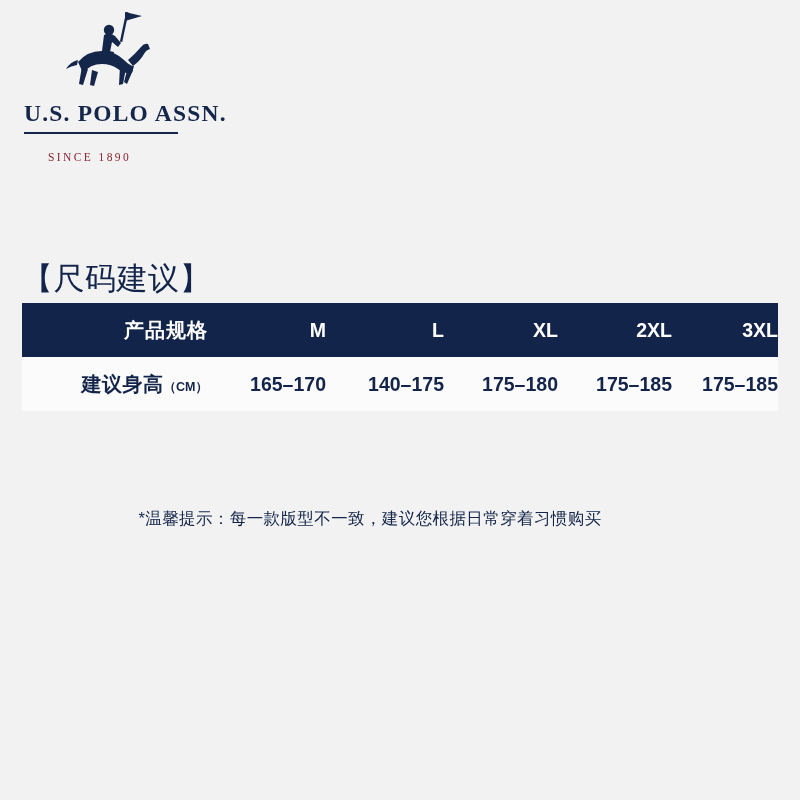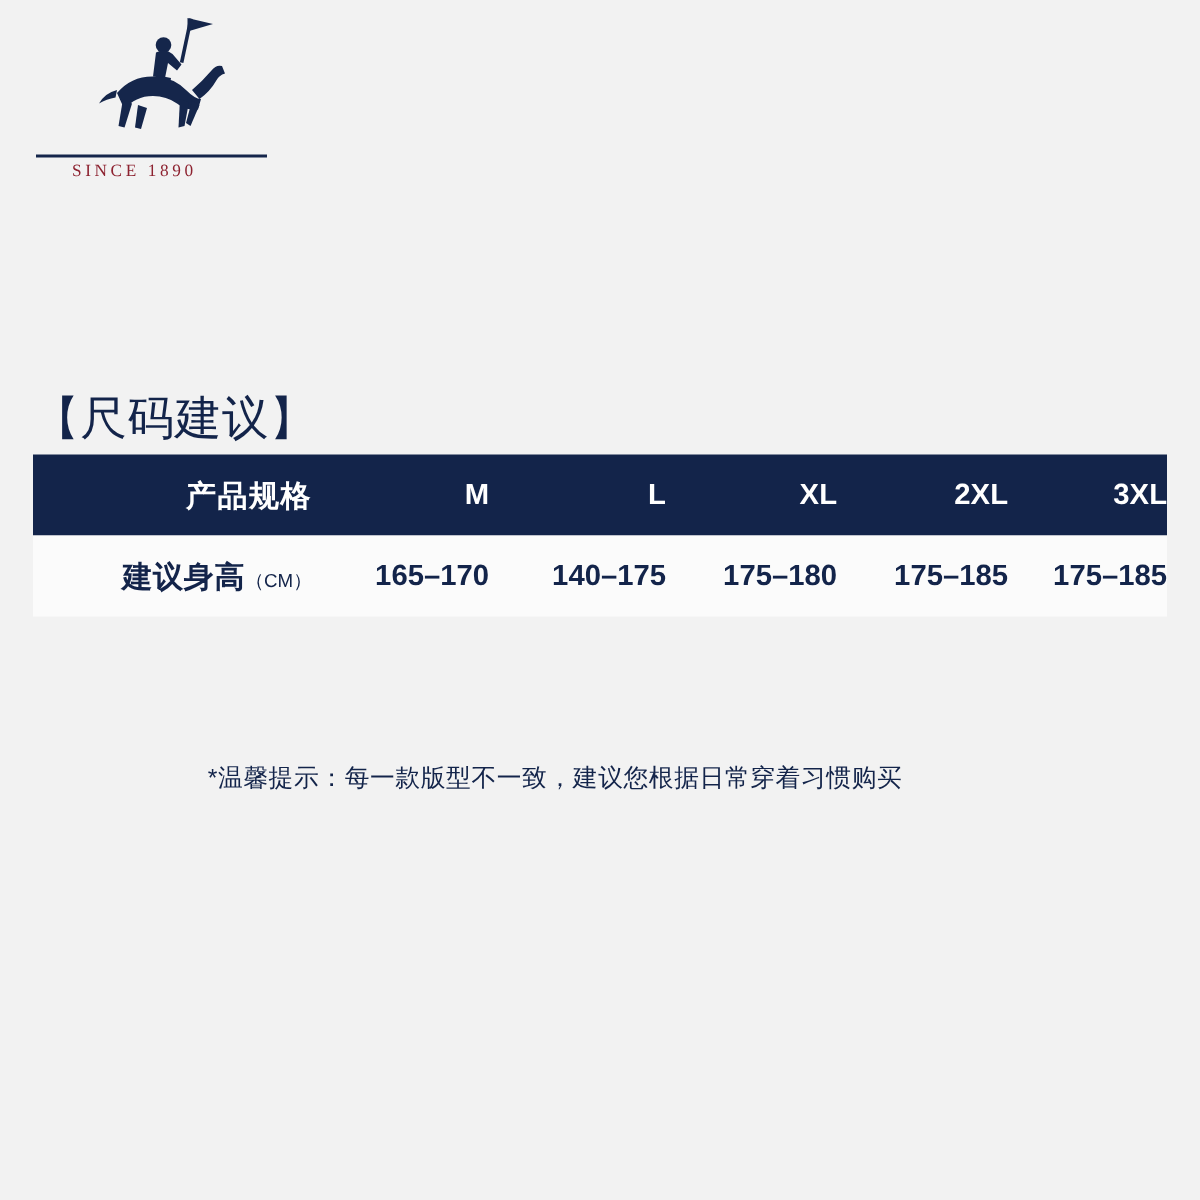--- a/index.html
+++ b/index.html
@@ -44,21 +44,21 @@
     width: 154px;
     height: 2px;
     background: #15264b;
     margin: 5px 0 0 2px;
   }
   .brand-since {
     font-family: "Liberation Serif", "DejaVu Serif", serif;
     font-size: 11.5px;
     letter-spacing: 2.4px;
     color: #8d2230;
-    margin-top: 3px;
+    margin-top: 17px;
     margin-left: 26px;
   }
 
   
   .section-title {
     position: absolute;
     left: 22px;
     top: 258px;
     font-size: 31px;
     font-weight: normal;
@@ -102,21 +102,21 @@
     height: 54px;
     color: #13244a;
     font-size: 19.5px;
   }
   .size-table tbody td.first-col {
     font-size: 20px;
     letter-spacing: 0.5px;
   }
   .unit {
     font-size: 12.5px;
-    font-weight: normal;
+    font-weight: bold;
     letter-spacing: 0;
   }
   col.c0 { width: 186px; }
   col.c1 { width: 118px; }
   col.c2 { width: 118px; }
   col.c3 { width: 114px; }
   col.c4 { width: 114px; }
   col.c5 { width: 106px; }
 
   
@@ -156,20 +156,21 @@
         <path d="M66 56 l6 2 -3 16 -4 1 z"></path>
         <path d="M74 57 l5 3 -6 14 -3 -2 z"></path>
 
         <path d="M28 56 l6 3 -5 16 -4 -1 z"></path>
         <path d="M38 60 l6 2 -4 14 -4 -1 z"></path>
 
         <path d="M24 50 q-8 2 -12 9 q5 -3 11 -4 z"></path>
       </g>
     </svg>
   </div>
+  <div class="brand-wordmark">U.S. POLO ASSN.</div>
   <div class="brand-rule"></div>
   <div class="brand-since">SINCE 1890</div>
 </div>
 
 <div class="section-title">【尺码建议】</div>
 
 <table class="size-table">
   <colgroup>
     <col class="c0">
       <col class="c1">

